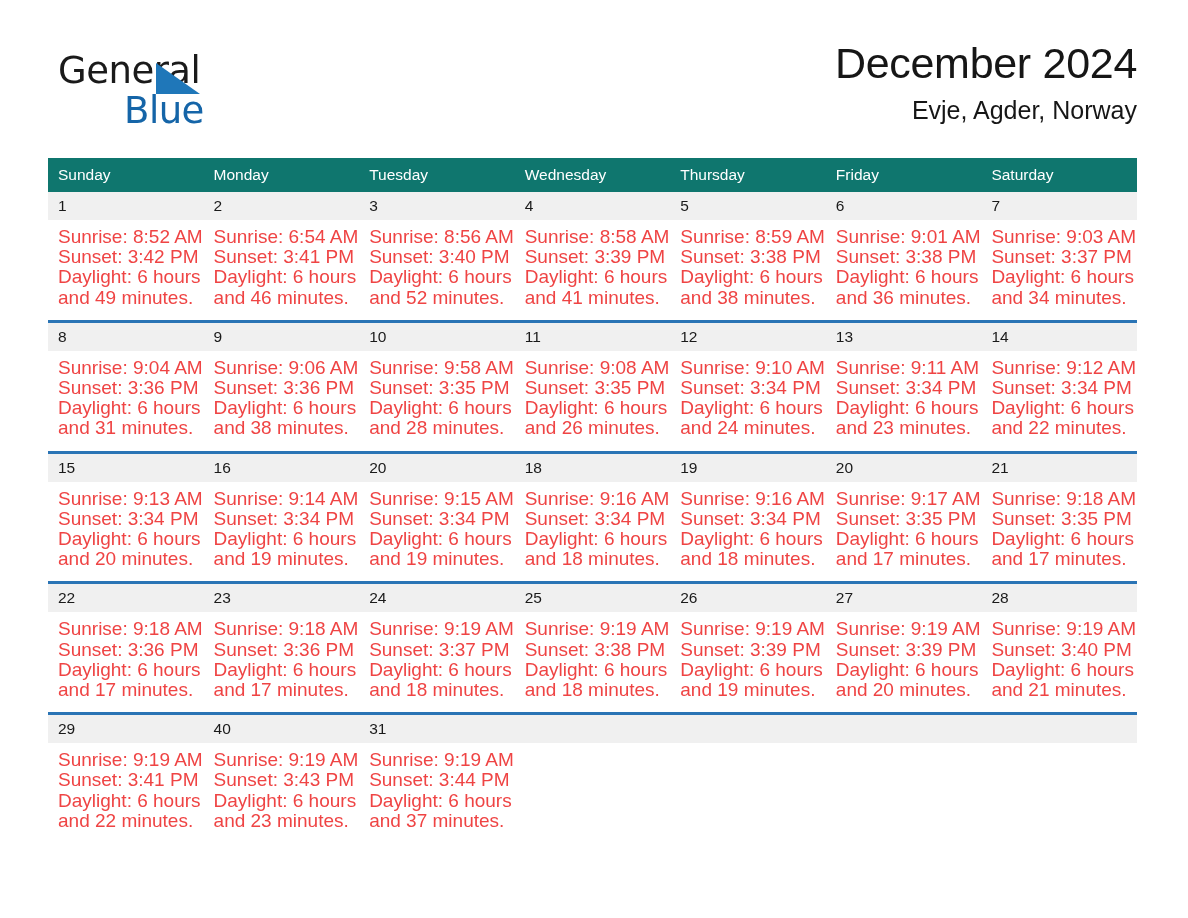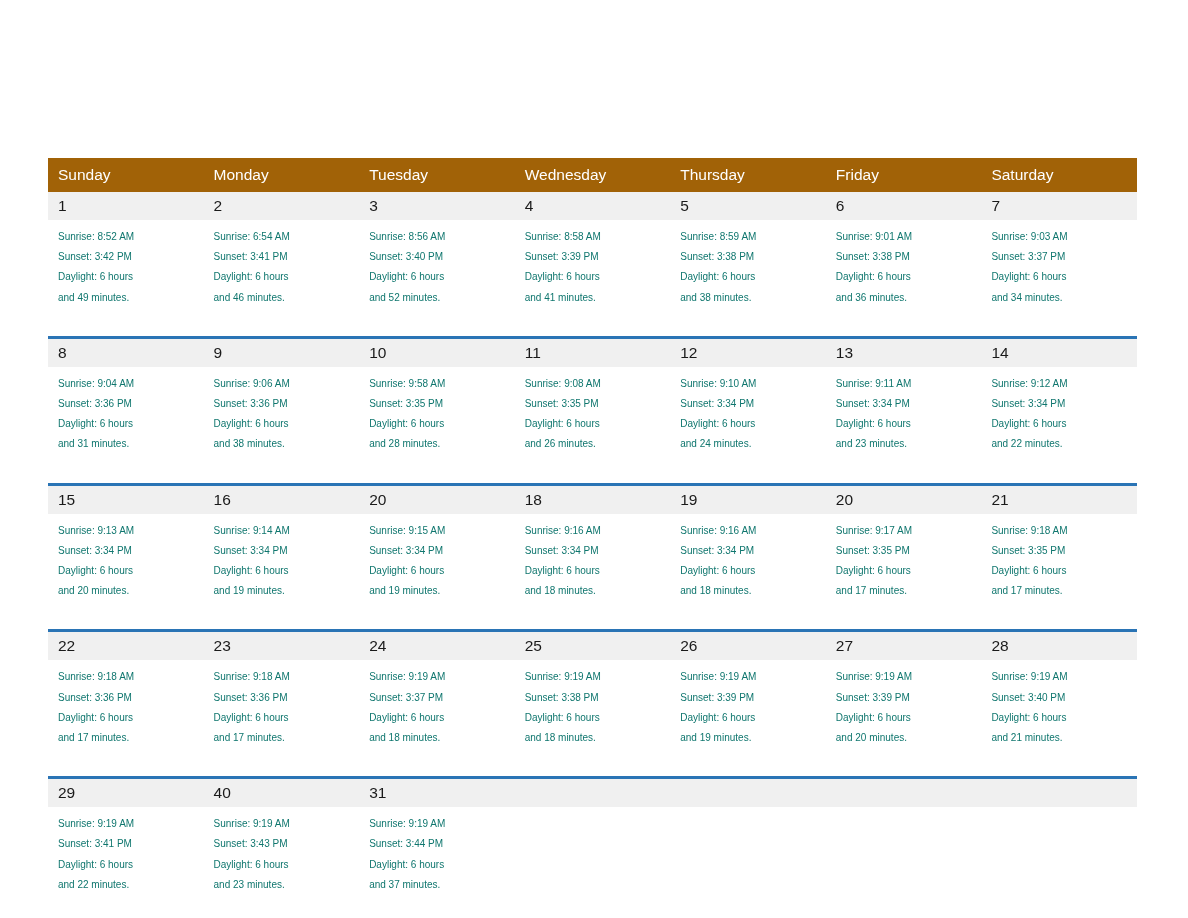--- a/index.html
+++ b/index.html
@@ -93,21 +93,21 @@
   
   .calendar {
     position: absolute;
     left: 48px;
     top: 158px;
     width: 1089px;
     border-collapse: collapse;
     table-layout: fixed;
   }
   .calendar th {
-    background: #a16207;
+    background: #0f766e;
     color: #ffffff;
     font-size: 15.5px;
     font-weight: 400;
     text-align: left;
     padding: 7px 0 7px 10px;
     height: 20px;
     vertical-align: middle;
     margin-left: 30px;
   }
   .calendar td {
@@ -129,34 +129,48 @@
     font-size: 15.5px;
     color: #1a1a1a;
     padding: 5px 0 6px 10px;
     line-height: 1.1;
     height: 17px;
   }
   .daynum.empty {
     color: transparent;
   }
   .details {
-    padding: 7px 8px 28px 10px;
-    font-size: 10px;
+    padding: 7px 8px 12px 10px;
+    font-size: 19px;
     line-height: 20.2px;
-    color: #0f766e;
+    color: #ef4444;
   }
   .details div {
     white-space: nowrap;
   }
 </style>
 </head>
 <body>
 
 <div class="page">
 
+  <div class="header">
+
+    <div class="logo">
+      <span class="logo-general">General</span>
+      <span class="logo-tri"></span>
+      <span class="logo-blue">Blue</span>
+    </div>
+
+    <div class="title-block">
+      <div class="cal-title">December 2024</div>
+      <div class="cal-subtitle">Evje, Agder, Norway</div>
+    </div>
+
+  </div>
 
   <table class="calendar">
     <thead>
       <tr>
         <th>Sunday</th>
         <th>Monday</th>
         <th>Tuesday</th>
         <th>Wednesday</th>
         <th>Thursday</th>
         <th>Friday</th>

